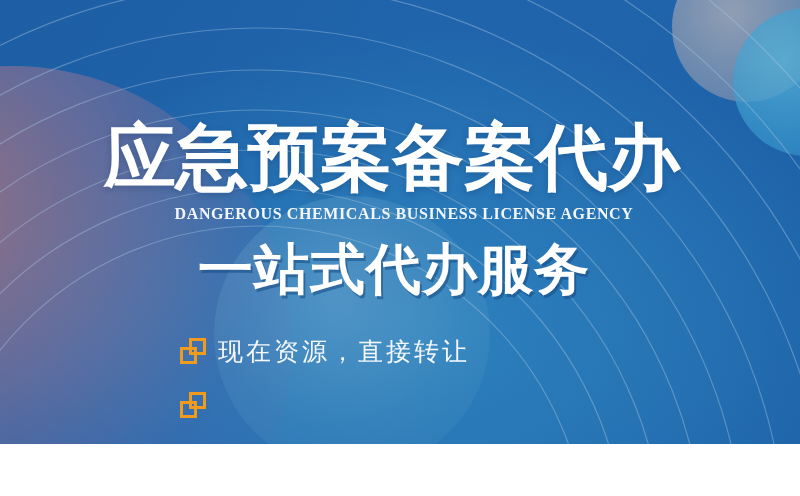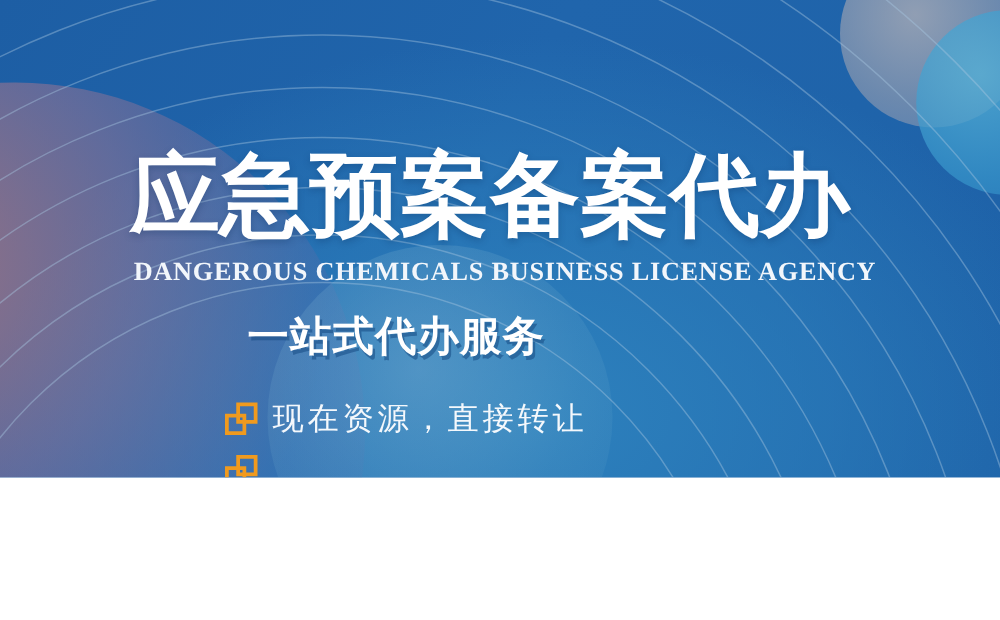--- a/index.html
+++ b/index.html
@@ -7,21 +7,21 @@
     padding: 0;
     background: #ffffff;
   }
   body {
     font-family: "Liberation Sans", "DejaVu Sans", sans-serif;
   }
 
   #banner {
     position: relative;
     width: 800px;
-    height: 382px;
+    height: 444px;
     overflow: hidden;
     background: #1f64ab;
     background-image:
       radial-gradient(ellipse 620px 430px at 430px 330px, #2d81bd 0%, rgba(45,129,189,0.55) 38%, rgba(31,100,171,0) 70%),
       linear-gradient(120deg, #1d5ea4 0%, #2065ac 45%, #1e62a8 100%);
   }
 
   
   .deco {
     position: absolute;
@@ -102,51 +102,52 @@
   }
 
   #subtitle-en {
     position: absolute;
     left: 100px;
     top: 205px;
     width: 608px;
     text-align: center;
     font-family: "Liberation Serif", "DejaVu Serif", serif;
     font-weight: bold;
-    font-size: 21px;
+    font-size: 16px;
     letter-spacing: 0.6px;
     color: #f2f6fb;
     white-space: nowrap;
   }
 
   #headline {
     position: absolute;
     left: 198px;
     top: 246px;
     font-family: "Liberation Sans", "DejaVu Sans", sans-serif;
     font-weight: bold;
-    font-size: 33px;
+    font-size: 55px;
     line-height: 46px;
     letter-spacing: 1px;
     color: #ffffff;
     white-space: nowrap;
     text-shadow: 2px 3px 0 rgba(21,74,132,0.55);
   }
 
   #bullets {
     position: absolute;
     left: 180px;
     top: 316px;
   }
 
   .bullet-row {
     display: flex;
     align-items: center;
     height: 38px;
     margin-bottom: 4px;
+    margin-top: 16px;
   }
 
   .bullet-icon {
     width: 26px;
     height: 26px;
     position: relative;
     flex: 0 0 26px;
     margin-right: 12px;
   }
   .bullet-icon i {

